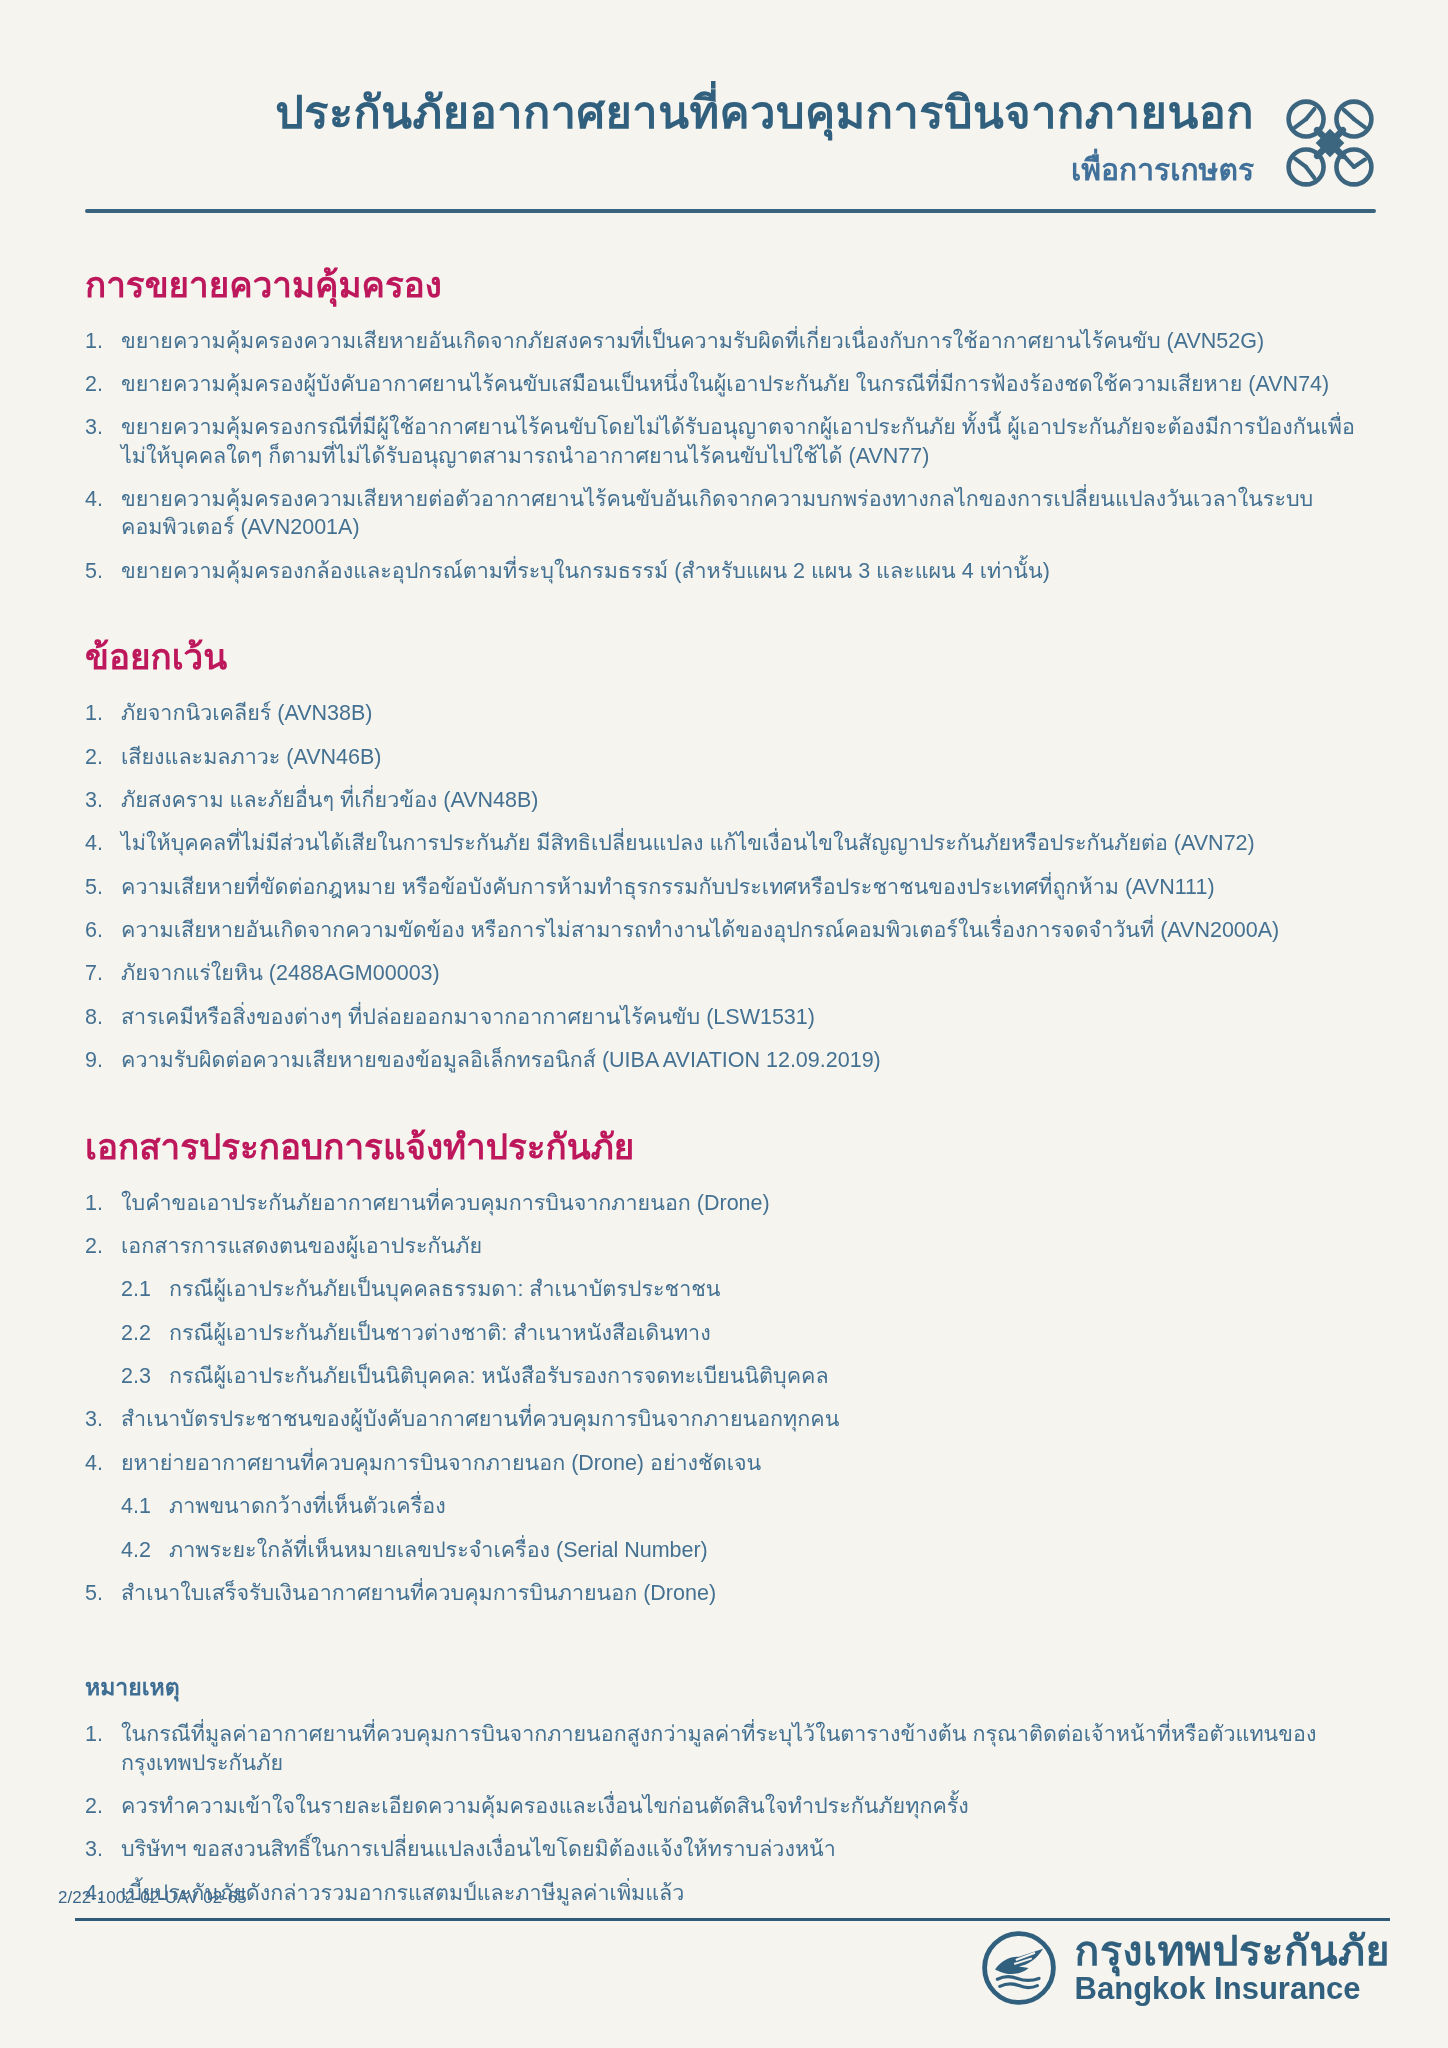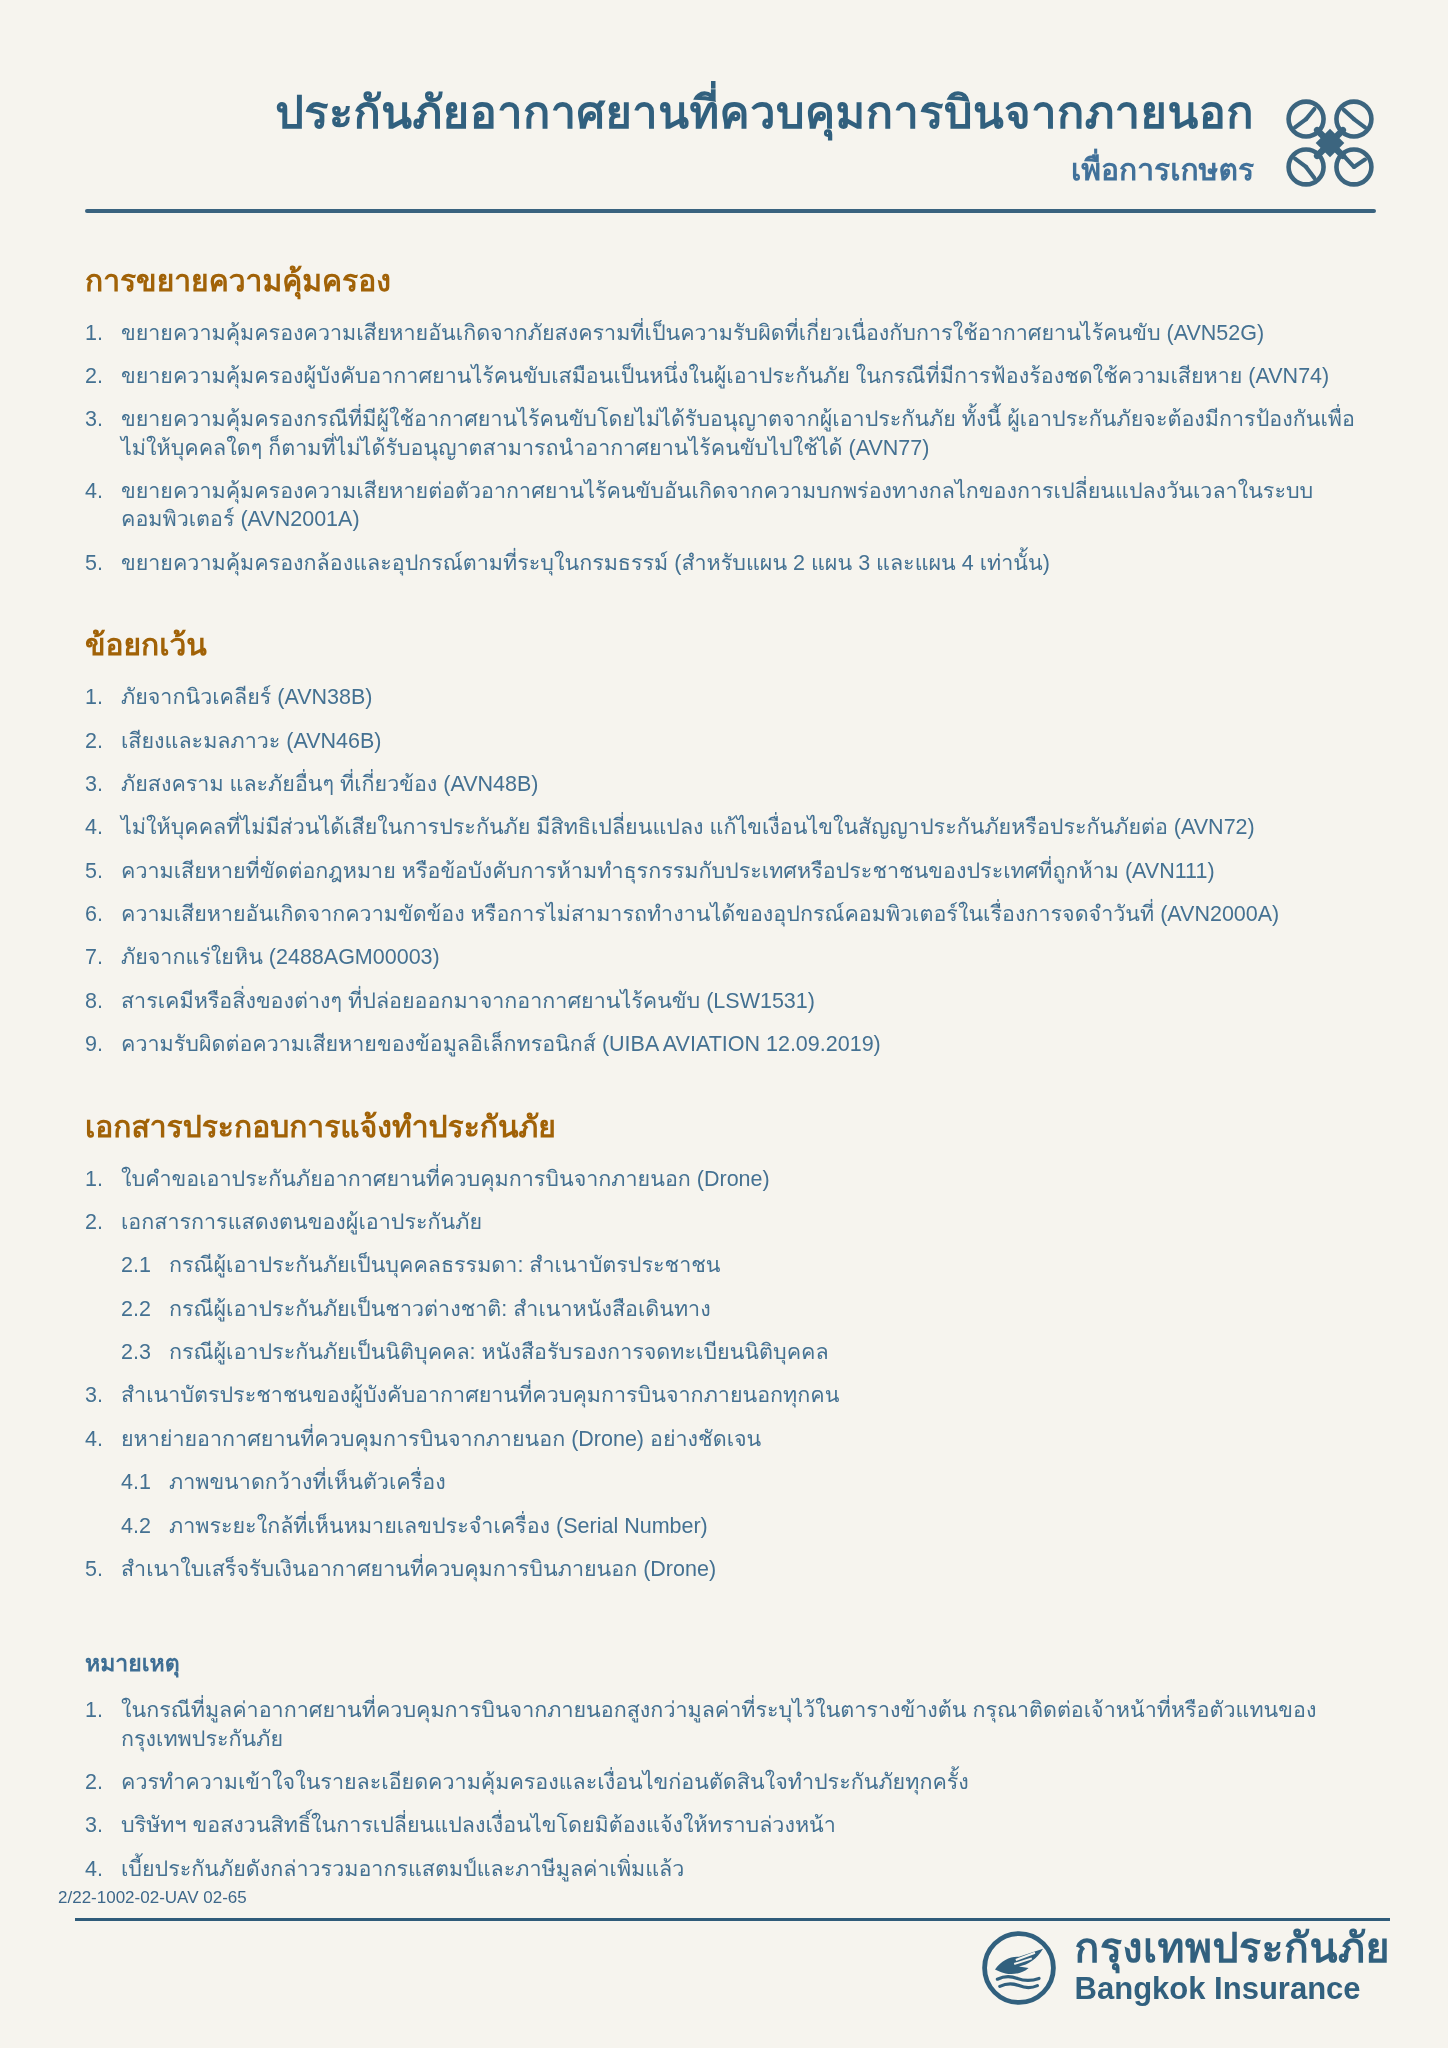--- a/index.html
+++ b/index.html
@@ -13,34 +13,34 @@
   }
   .page{box-sizing:border-box;width:1448px;height:1512px;padding:88px 72px 0 85px;position:relative;}
   
   .hdr{display:flex;justify-content:flex-end;align-items:center;gap:30px;}
   .hdr-text{text-align:right;}
   .title{margin:0;font-size:45px;line-height:1.1;font-weight:700;color:#31607e;letter-spacing:.5px;}
   .subtitle{font-size:30px;font-weight:700;color:#41719a;margin-top:8px;}
   .drone{width:92px;height:92px;flex:0 0 auto;margin-top:6px;}
   .rule{height:4px;background:#3a637f;margin-top:16px;border-radius:2px;}
   
-  .sec-heading{font-size:30px;font-weight:700;color:#a16207;margin:44px 0 8px 0;}
+  .sec-heading{font-size:35px;font-weight:700;color:#be185d;margin:44px 0 8px 0;}
   .sec-heading.small{font-size:23px;margin-top:62px;color:#3e6e94;}
   .item{display:flex;font-size:21.5px;line-height:1.32;margin:15px 0;color:#447192;}
   .item .num{flex:0 0 36px;}
   .item .txt{flex:1;}
   .item.sub{margin-left:36px;}
   .item.sub .num{flex:0 0 48px;}
   
   .footer-row{position:absolute;left:58px;right:56px;top:1888px;display:flex;justify-content:flex-start;font-size:17px;color:#3c678a;}
   .footer-rule{position:absolute;left:75px;right:58px;top:1918px;height:3px;background:#2f5b79;}
   .logo{position:absolute;right:58px;top:1928px;display:flex;align-items:center;gap:16px;}
   .emblem{width:80px;height:80px;}
   .logo-text{text-align:left;line-height:1.02;}
-  .logo-thai{font-size:41px;font-weight:700;color:#31607e;letter-spacing:.5px;font-family:Liberation Mono, monospace;}
+  .logo-thai{font-size:41px;font-weight:700;color:#31607e;letter-spacing:.5px;}
   .logo-eng{font-size:31px;font-weight:700;color:#31607e;}
 </style>
 </head>
 <body>
 
 <div class="page">
 
   <header class="hdr">
     <div class="hdr-text">
       <h1 class="title">ประกันภัยอากาศยานที่ควบคุมการบินจากภายนอก</h1>

